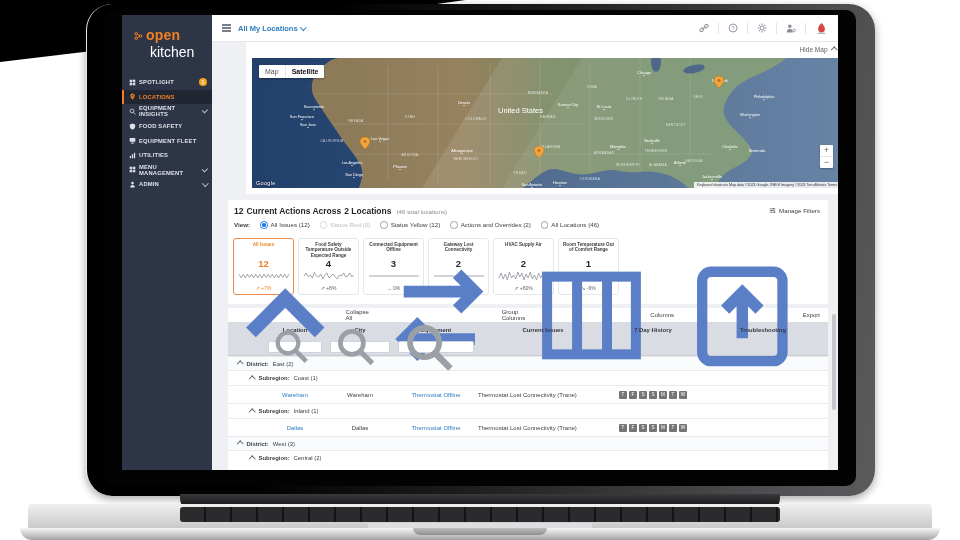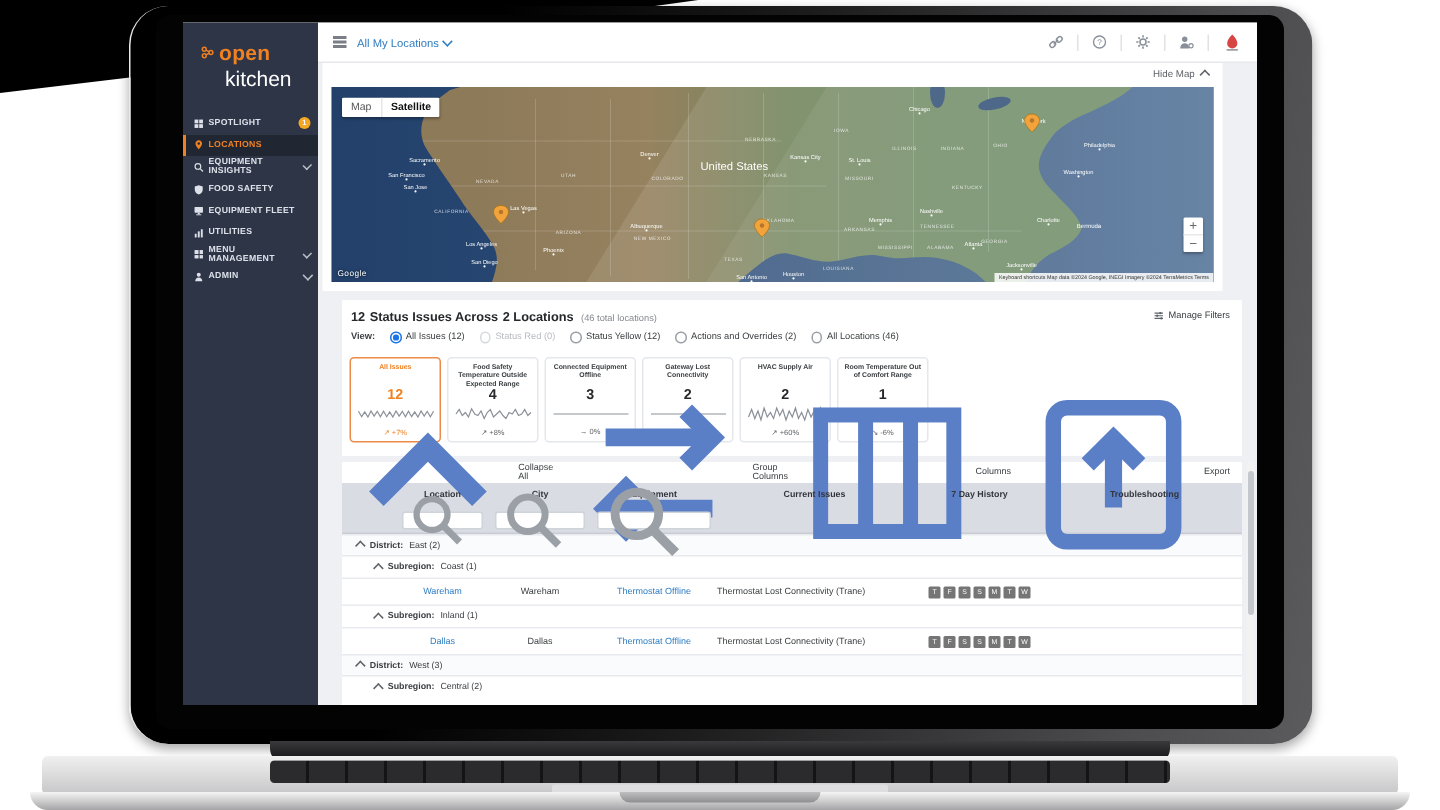--- a/index.html
+++ b/index.html
@@ -31,32 +31,32 @@
   .nav-item.active{color:#f08122;background:rgba(0,0,0,.28);box-shadow:inset 2px 0 0 #f08122}
   .nav-badge{margin-left:auto;width:8px;height:8px;border-radius:50%;background:#f5a623;color:#fff;font-size:5px;display:flex;align-items:center;justify-content:center;font-weight:bold}
   .chev{display:inline-block;width:3.5px;height:3.5px;border-right:1px solid currentColor;border-bottom:1px solid currentColor}
   .chev.down{transform:rotate(45deg);margin-top:-2px}
   .chev.up{transform:rotate(-135deg);margin-top:2px}
   .nav-item .chev{margin-left:auto;opacity:.8}
   
   .topbar{position:absolute;left:90px;top:0;width:626px;height:27px;background:#fff;border-bottom:1px solid #e6e8ec;display:flex;align-items:center;padding:0 10px;box-sizing:border-box;gap:7px}
   .hamburger{display:flex;flex-direction:column;gap:1.5px;cursor:pointer}
   .hamburger i{display:block;width:9px;height:1.4px;background:#7a7f87}
-  .loc-select{color:#2e7cc3;font-size:7.5px;font-weight:normal;display:flex;align-items:center;gap:3px;cursor:pointer}
+  .loc-select{color:#2e7cc3;font-size:7.5px;font-weight:bold;display:flex;align-items:center;gap:3px;cursor:pointer}
   .loc-select .chev{border-color:#2e7cc3}
   .topbar-right{margin-left:auto;display:flex;align-items:center;gap:9px}
   .tb-icon{width:10px;height:10px;color:#8a909a;cursor:pointer;display:inline-flex}
   .tb-icon svg{width:10px;height:10px;fill:currentColor}
   .tb-sep{width:1px;height:11px;background:#e0e2e6}
   .brand-logo{width:13px;height:13px;display:inline-flex}
   
   .main{position:absolute;left:90px;top:27px;width:626px;height:428px;background:#eef0f3}
   .card-panel{position:absolute;background:#fff}
   
-  .map-panel{left:3px;top:0;width:600px;height:152px}
+  .map-panel{left:34px;top:0;width:600px;height:152px}
   .hide-map{position:absolute;top:4px;right:10px;font-size:6.5px;color:#5f6368;display:flex;align-items:center;gap:4px;cursor:pointer}
   .map{position:absolute;left:6px;top:16px;width:588px;height:130px;overflow:hidden;background:#2c4d79}
   .map svg.geo{position:absolute;left:0;top:0}
   .map-type{position:absolute;left:7px;top:7px;display:flex;box-shadow:0 1px 2px rgba(0,0,0,.3);border-radius:1px;overflow:hidden}
   .map-type div{background:#fff;font-size:7px;padding:3px 6px;color:#565656;cursor:pointer}
   .map-type div.sel{font-weight:bold;color:#111;border-left:1px solid #e6e6e6}
   .zoom-ctl{position:absolute;right:7px;bottom:20px;width:13px;background:#fff;border-radius:1px;box-shadow:0 1px 2px rgba(0,0,0,.3);display:flex;flex-direction:column;align-items:center}
   .zoom-ctl div{font-size:9px;color:#666;height:11px;line-height:11px;cursor:pointer;width:100%;text-align:center}
   .zoom-ctl div:first-child{border-bottom:1px solid #e8e8e8}
   .gmap-logo{position:absolute;left:4px;bottom:2px;color:#fff;font-size:5.5px;letter-spacing:.3px;text-shadow:0 0 2px rgba(0,0,0,.7)}
@@ -425,21 +425,21 @@
           <div>−</div>
         </div>
         <div class="gmap-logo">Google</div>
         <div class="attrib" id="attrib">Keyboard shortcuts   Map data ©2024 Google, INEGI   Imagery ©2024 TerraMetrics   Terms</div>
       </div>
     </div>
 
     <div class="card-panel issues-panel">
       <div class="issues-title">
         <b>12</b>
-        <b>Status Issues Across</b>
+        <b>Current Actions Across</b>
         <b>2 Locations</b>
         <span class="total">(46 total locations)</span>
       </div>
       <div class="manage-filters">
         <svg viewBox="0 0 10 10">
             <g stroke="currentColor" stroke-width="1">
               <line x1="1" y1="2.5" x2="9" y2="2.5"></line>
               <line x1="1" y1="5" x2="9" y2="5"></line>
               <line x1="1" y1="7.5" x2="9" y2="7.5"></line>
             </g>

